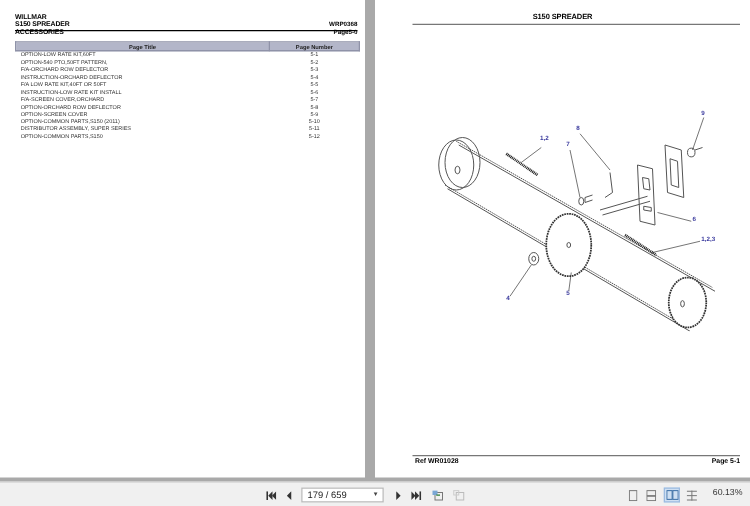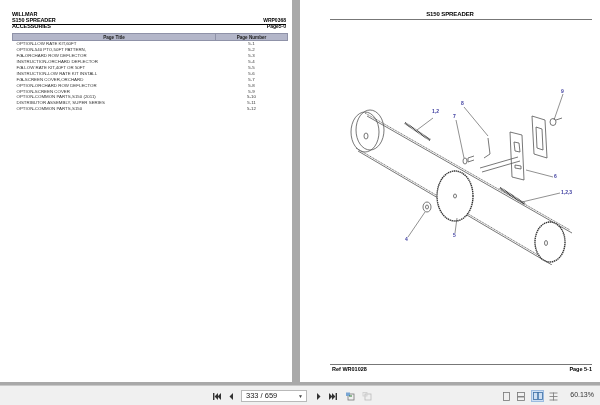--- a/index.html
+++ b/index.html
@@ -189,21 +189,21 @@
         <path d="M5 0 L1.6 3.5 L5 7 Z" fill="#333"></path>
         <path d="M8 0 L4.6 3.5 L8 7 Z" fill="#333"></path>
       </svg>
   </div>
   <div class="tb-btn" style="left:227px;width:8px;">
     <svg width="5" height="7" viewBox="0 0 5 7">
         <path d="M4 0 L0.5 3.5 L4 7 Z" fill="#333"></path>
       </svg>
   </div>
   <div class="page-field">
-    <span>333 / 659</span>
+    <span>179 / 659</span>
     <span class="dd">▼</span>
   </div>
   <div class="tb-btn" style="left:314px;width:8px;">
     <svg width="5" height="7" viewBox="0 0 5 7">
         <path d="M1 0 L4.5 3.5 L1 7 Z" fill="#333"></path>
       </svg>
   </div>
   <div class="tb-btn" style="left:328px;width:10px;">
     <svg width="8" height="7" viewBox="0 0 8 7">
         <path d="M0 0 L3.4 3.5 L0 7 Z" fill="#333"></path>

